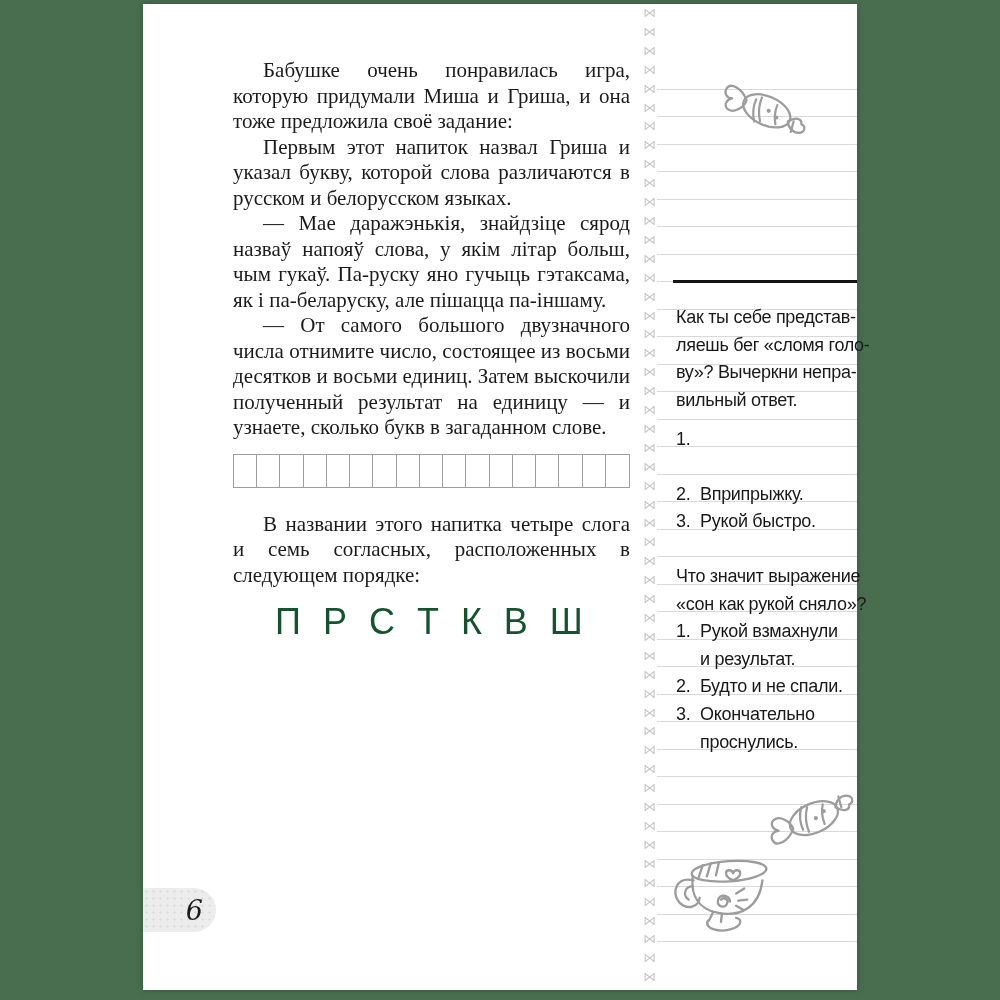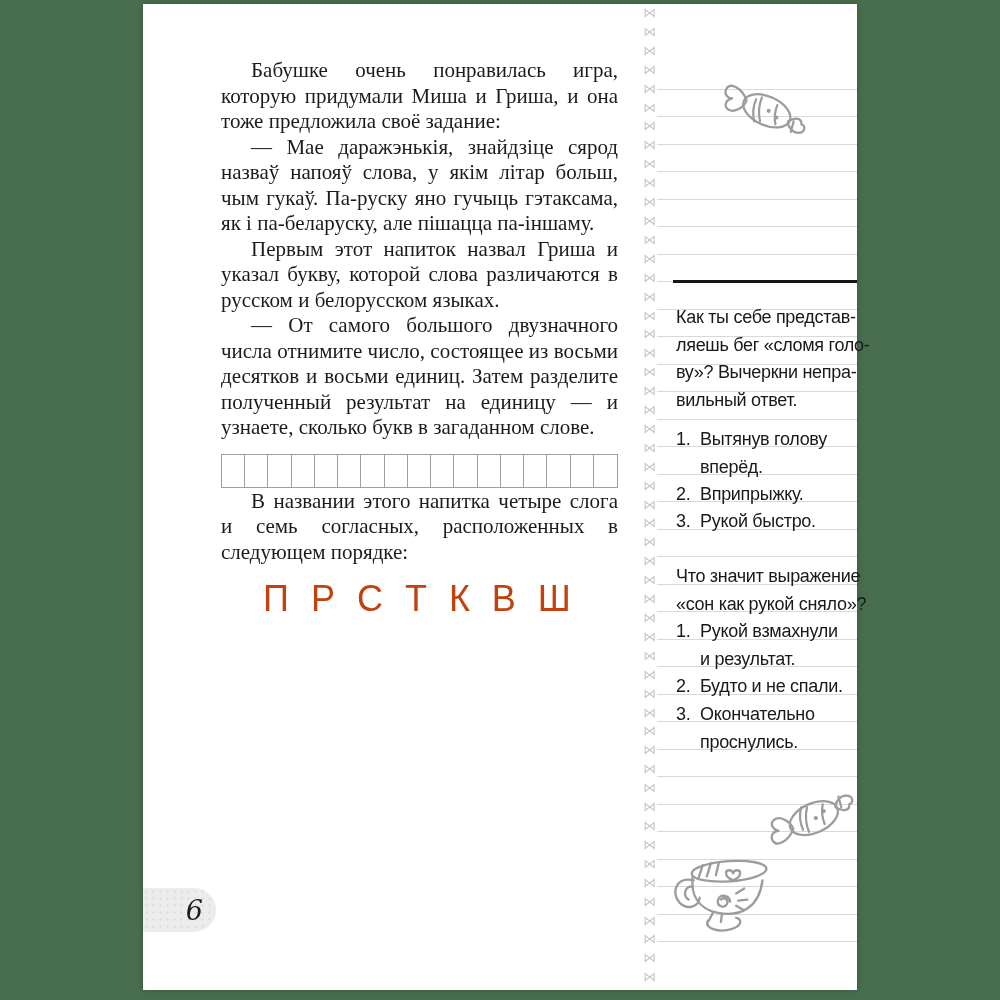--- a/index.html
+++ b/index.html
@@ -10,40 +10,40 @@
     overflow:hidden;
     position:relative;
   }
   .page {
     position:absolute; left:143px; top:4px; width:714px; height:986px;
     background:#ffffff;
     box-shadow:0 0 6px rgba(0,0,0,.25);
   }
   
   .main-col {
-    position:absolute; left:78px; top:54px; width:397px;
+    position:absolute; left:90px; top:54px; width:397px;
     color:#1b1b1b;
   }
   .para {
     font-size:21px; line-height:25.5px;
     text-align:justify; text-indent:30px;
     hyphens:auto; -webkit-hyphens:auto;
   }
   .boxes {
     margin-top:13px; height:34px; width:100%;
     display:grid; grid-template-columns:repeat(17,1fr);
     border:1.5px solid #9e9e9e;
   }
   .box-cell { border-right:1.5px solid #9e9e9e; }
   .box-cell:last-child { border-right:none; }
-  .closing { margin-top:1px; }
+  .closing { margin-top:24px; }
   .letters {
     margin-top:13px; padding-left:42px;
     font-family:"Liberation Sans", sans-serif;
-    font-size:36px; color:#c2410c; word-spacing:10px; letter-spacing:1px;
+    font-size:36px; color:#14532d; word-spacing:10px; letter-spacing:1px;
     font-weight:400;
   }
   
   .page-badge {
     position:absolute; left:0; top:884px; width:73px; height:44px;
     background:#ececec;
     background-image:radial-gradient(circle,#dedede 1.1px, transparent 1.2px);
     background-size:7px 7px;
     border-radius:0 22px 22px 0;
     display:flex; align-items:center; justify-content:flex-end;
@@ -86,23 +86,23 @@
   }
   .flipY { transform:scaleY(-1); }
 </style>
 </head>
 <body>
 
 <div class="page">
 
   <main class="main-col">
     <p class="para">Бабушке очень понравилась игра, которую придумали Миша и Гриша, и она тоже предложила своё задание:</p>
+    <p class="para">Первым этот напиток назвал Гриша и указал букву, которой слова различаются в русском и белорусском языках.</p>
     <p class="para">— Мае даражэнькія, знайдзіце сярод назваў напояў слова, у якім літар больш, чым гукаў. Па-руску яно гучыць гэтаксама, як і па-беларуску, але пішацца па-іншаму.</p>
-    <p class="para">Первым этот напиток назвал Гриша и указал букву, которой слова различаются в русском и белорусском языках.</p>
-    <p class="para">— От самого большого двузначного числа отнимите число, состоящее из восьми десятков и восьми единиц. Затем разделите полученный результат на единицу — и узнаете, сколько букв в загаданном слове.</p>
+    <p class="para">— От самого большого двузначного числа отнимите число, состоящее из восьми десятков и восьми единиц. Затем выскочили полученный результат на единицу — и узнаете, сколько букв в загаданном слове.</p>
 
     <div class="boxes">
         <div class="box-cell"></div>
         <div class="box-cell"></div>
         <div class="box-cell"></div>
         <div class="box-cell"></div>
         <div class="box-cell"></div>
         <div class="box-cell"></div>
         <div class="box-cell"></div>
         <div class="box-cell"></div>
@@ -198,22 +198,20 @@
 
   <div class="answer-line"></div>
 
   <div class="nb-text" style="top:300px;">Как ты себе представ-
 ляешь бег «сломя голо-
 ву»? Вычеркни непра-
 вильный ответ.</div>
 
   <div class="nb-text nb-item" style="top:422px;">
     <span class="num">1.</span>
-    <span>Вытянув голову
-вперёд.</span>
   </div>
   <div class="nb-text nb-item" style="top:477px;">
     <span class="num">2.</span>
     <span>Вприпрыжку.</span>
   </div>
   <div class="nb-text nb-item" style="top:504px;">
     <span class="num">3.</span>
     <span>Рукой быстро.</span>
   </div>
 

